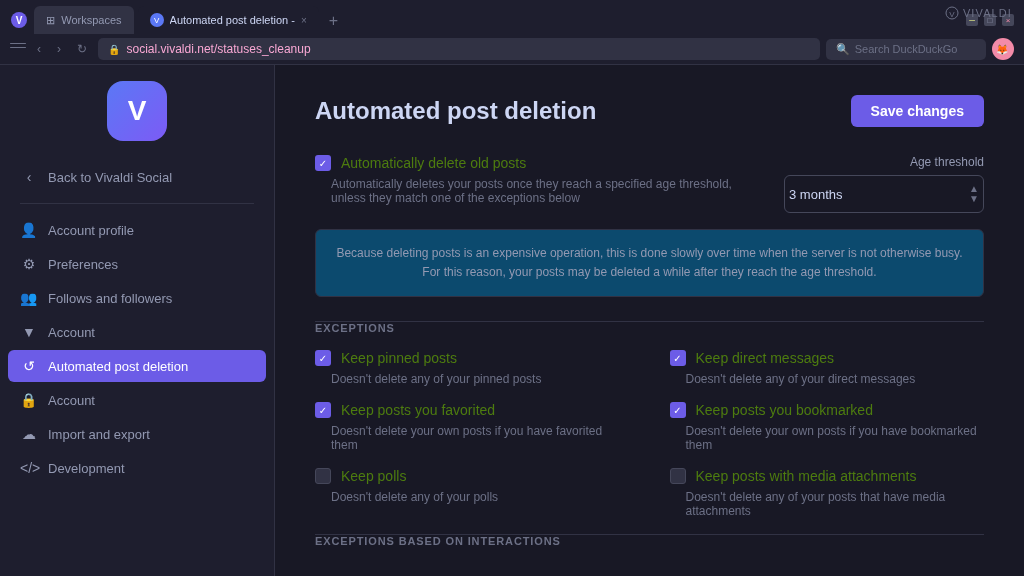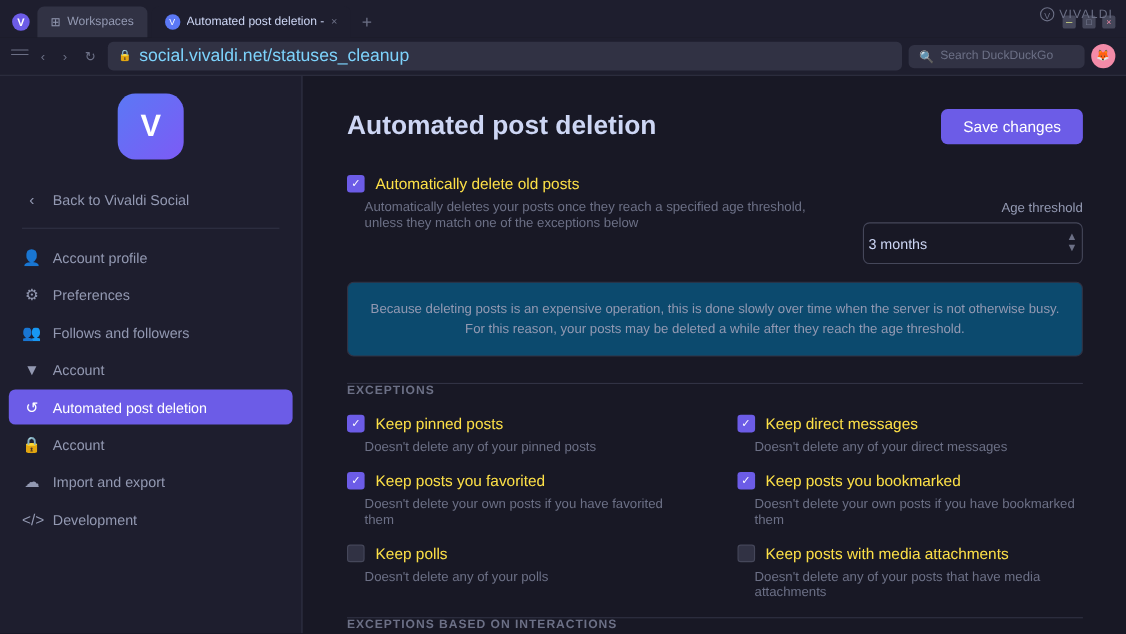--- a/index.html
+++ b/index.html
@@ -278,21 +278,21 @@
     }
 
     .save-btn {
       background: #6c5ce7;
       color: white;
       border: none;
       border-radius: 6px;
       padding: 8px 20px;
       font-size: 14px;
       cursor: pointer;
-      font-weight: 400;
+      font-weight: 700;
     }
 
     
     .setting-row {
       display: flex;
       align-items: flex-start;
       gap: 20px;
       margin-bottom: 16px;
     }
 
@@ -325,32 +325,31 @@
     }
 
     .checkbox-check {
       color: white;
       font-size: 10px;
     }
 
     .checkbox-label {
       font-size: 14px;
       font-weight: 500;
-      color: #fde047;
+      color: #4d7c0f;
     }
 
     .checkbox-desc {
       font-size: 12px;
       color: #6c7086;
       margin-left: 16px;
     }
 
     .age-threshold-section {
       min-width: 200px;
-      margin-top: 23px;
     }
 
     .threshold-label {
       font-size: 12px;
       color: #9399b2;
       margin-bottom: 6px;
       text-align: right;
     }
 
     .select-control {
@@ -450,21 +449,21 @@
   <div class="browser-toolbar">
     <div class="sidebar-toggle">
       <span></span>
         <span></span>
     </div>
     <button class="toolbar-btn">‹</button>
     <button class="toolbar-btn">›</button>
     <button class="toolbar-btn">↻</button>
     <div class="address-bar">
       <span class="address-icon">🔒</span>
-      <span style="font-size:16px;color:#7dd3fc;text-align:right;">social.vivaldi.net/statuses_cleanup</span>
+      <span style="font-size:12px;color:#f9a8d4;text-align:right;">social.vivaldi.net/statuses_cleanup</span>
     </div>
     <div class="search-bar">
       <span style="font-size:11px;">🔍</span>
       <span style="font-size:11px;color:#6c7086;">Search DuckDuckGo</span>
     </div>
     <div class="avatar-circle">🦊</div>
   </div>
 
   <div class="main-area">
 

